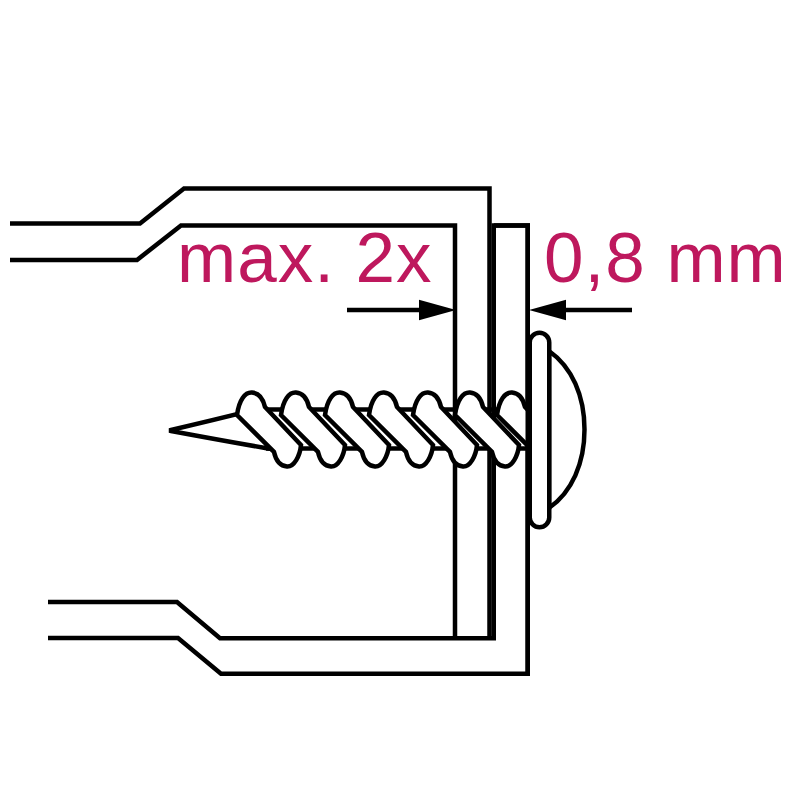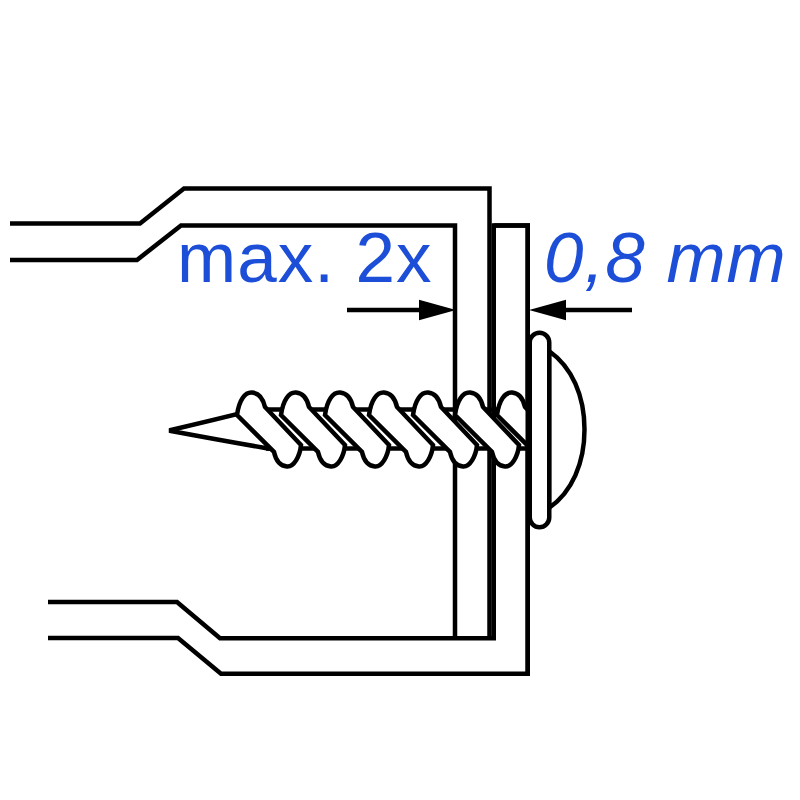--- a/index.html
+++ b/index.html
@@ -19,26 +19,26 @@
     position: absolute;
     left: 0;
     top: 0;
   }
   .dim-label {
     position: absolute;
     top: 222px;
     font-size: 71px;
     line-height: 1;
     letter-spacing: 1px;
-    color: #1d4ed8;
+    color: #be185d;
     white-space: nowrap;
     user-select: none;
   }
   #label-max { left: 177px; }
-  #label-thk { left: 544px; font-style: italic; }
+  #label-thk { left: 544px; }
 </style>
 </head>
 <body>
 
 <div id="stage">
 
   <svg width="800" height="800" viewBox="0 0 800 800">
     <g fill="none" stroke="#000000" stroke-width="4.5" stroke-linecap="butt" stroke-linejoin="miter">
 
       <g>

